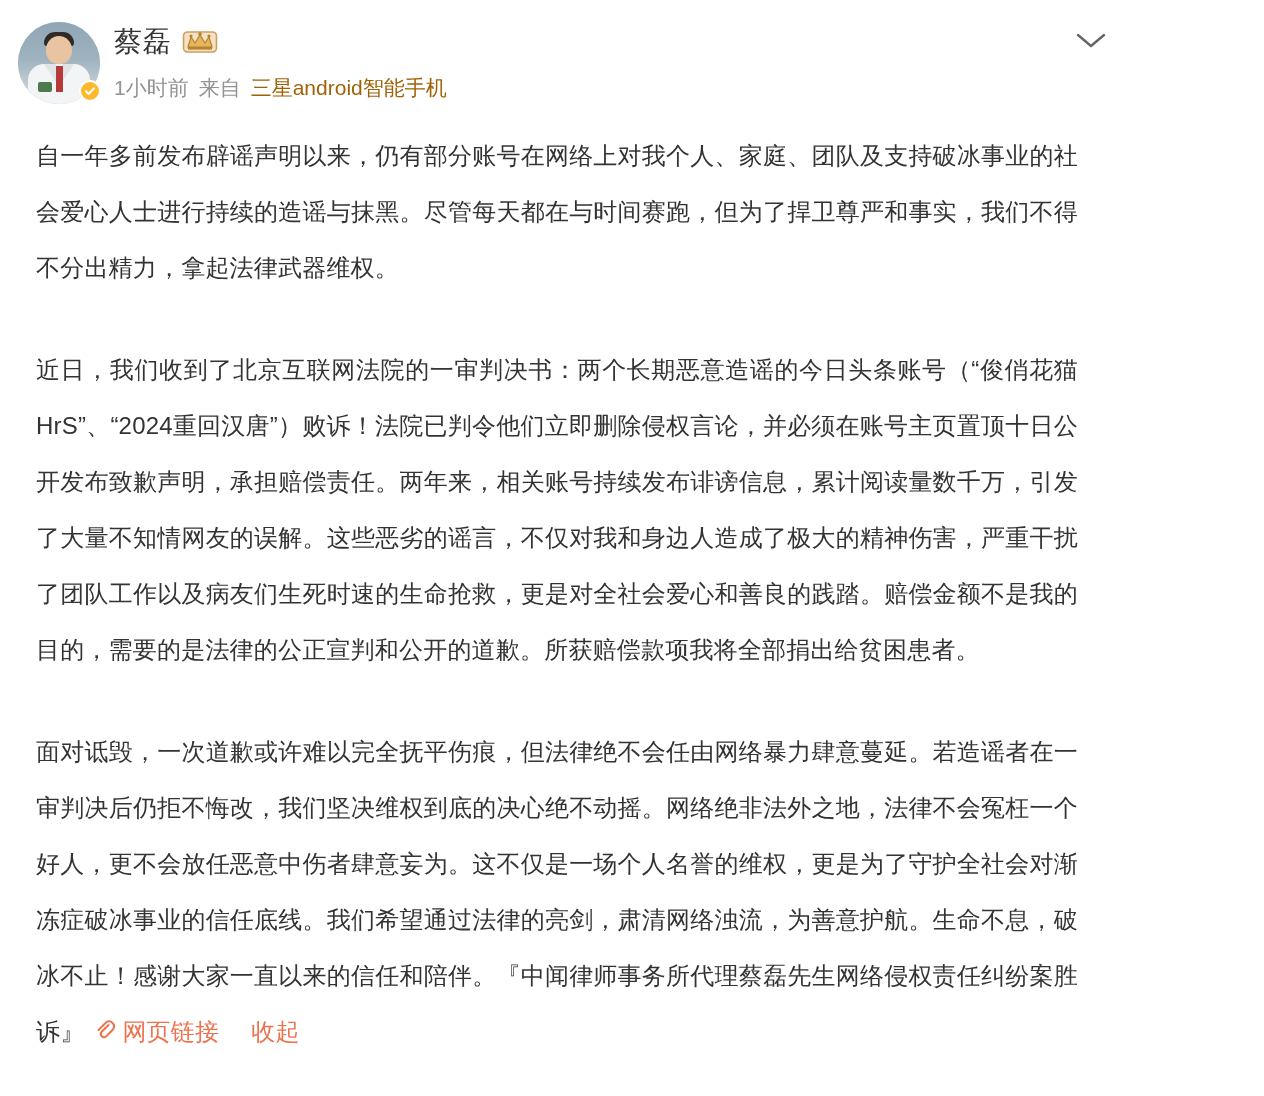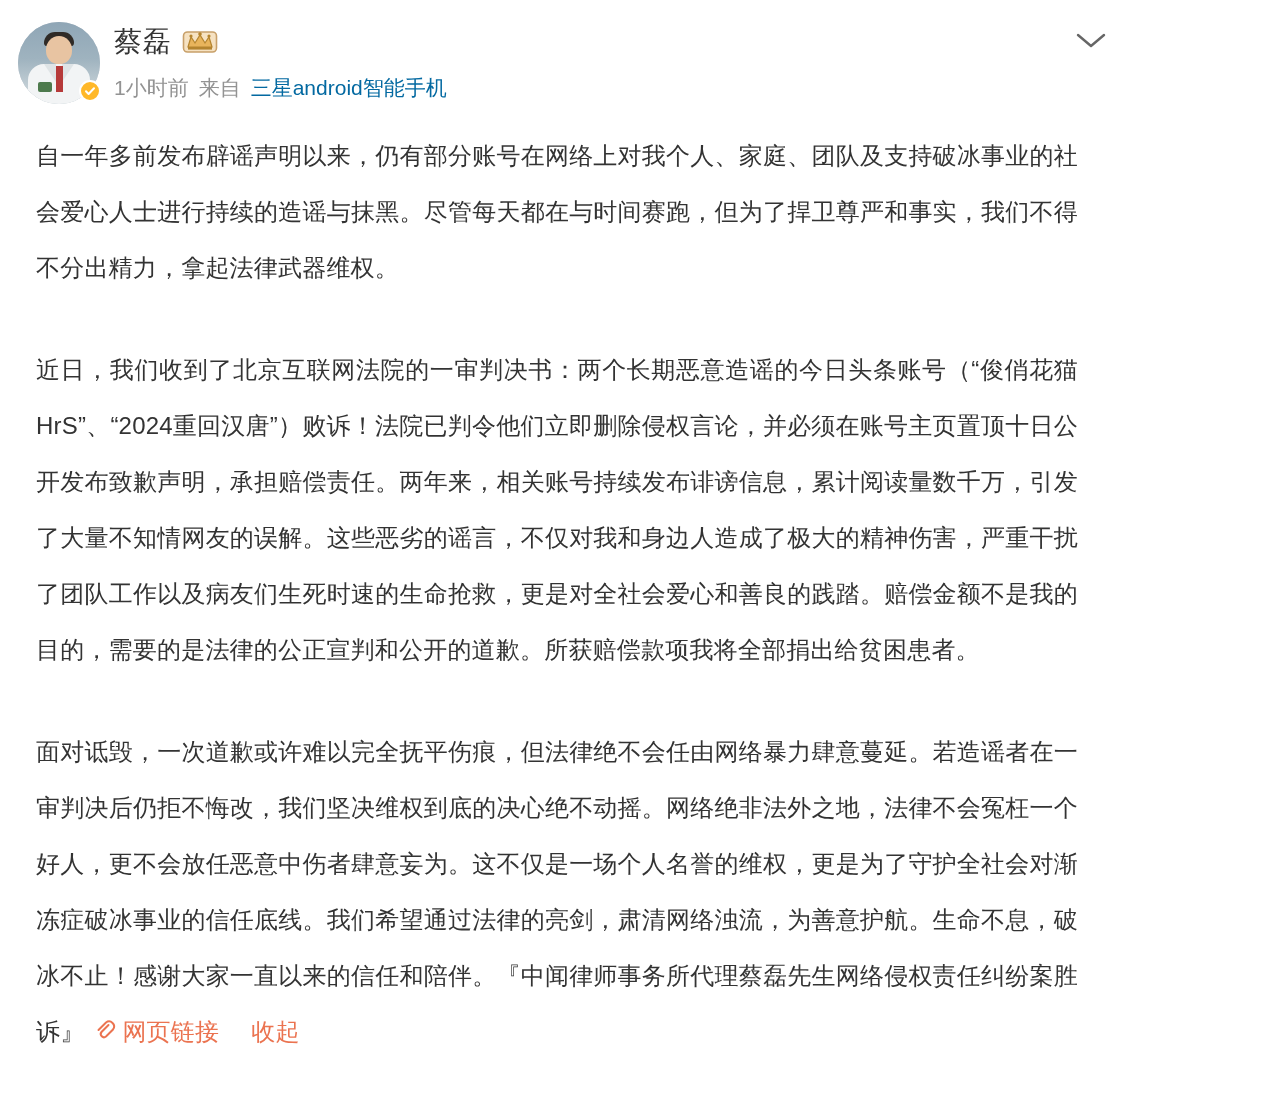--- a/index.html
+++ b/index.html
@@ -128,21 +128,21 @@
   }
   .meta-row {
     margin-top: 12px;
     font-size: 21px;
     color: #939393;
     display: flex;
     align-items: flex-end;
     white-space: nowrap;
   }
   .meta-row .sep { display: inline-block; width: 10px; }
-  .meta-source { color: #0369a1; }
+  .meta-source { color: #a16207; }
 
   
   .chevron {
     position: absolute;
     right: 36px; top: 24px;
     width: 34px; height: 34px;
     display: flex; align-items: center; justify-content: center;
     cursor: pointer;
   }
 

